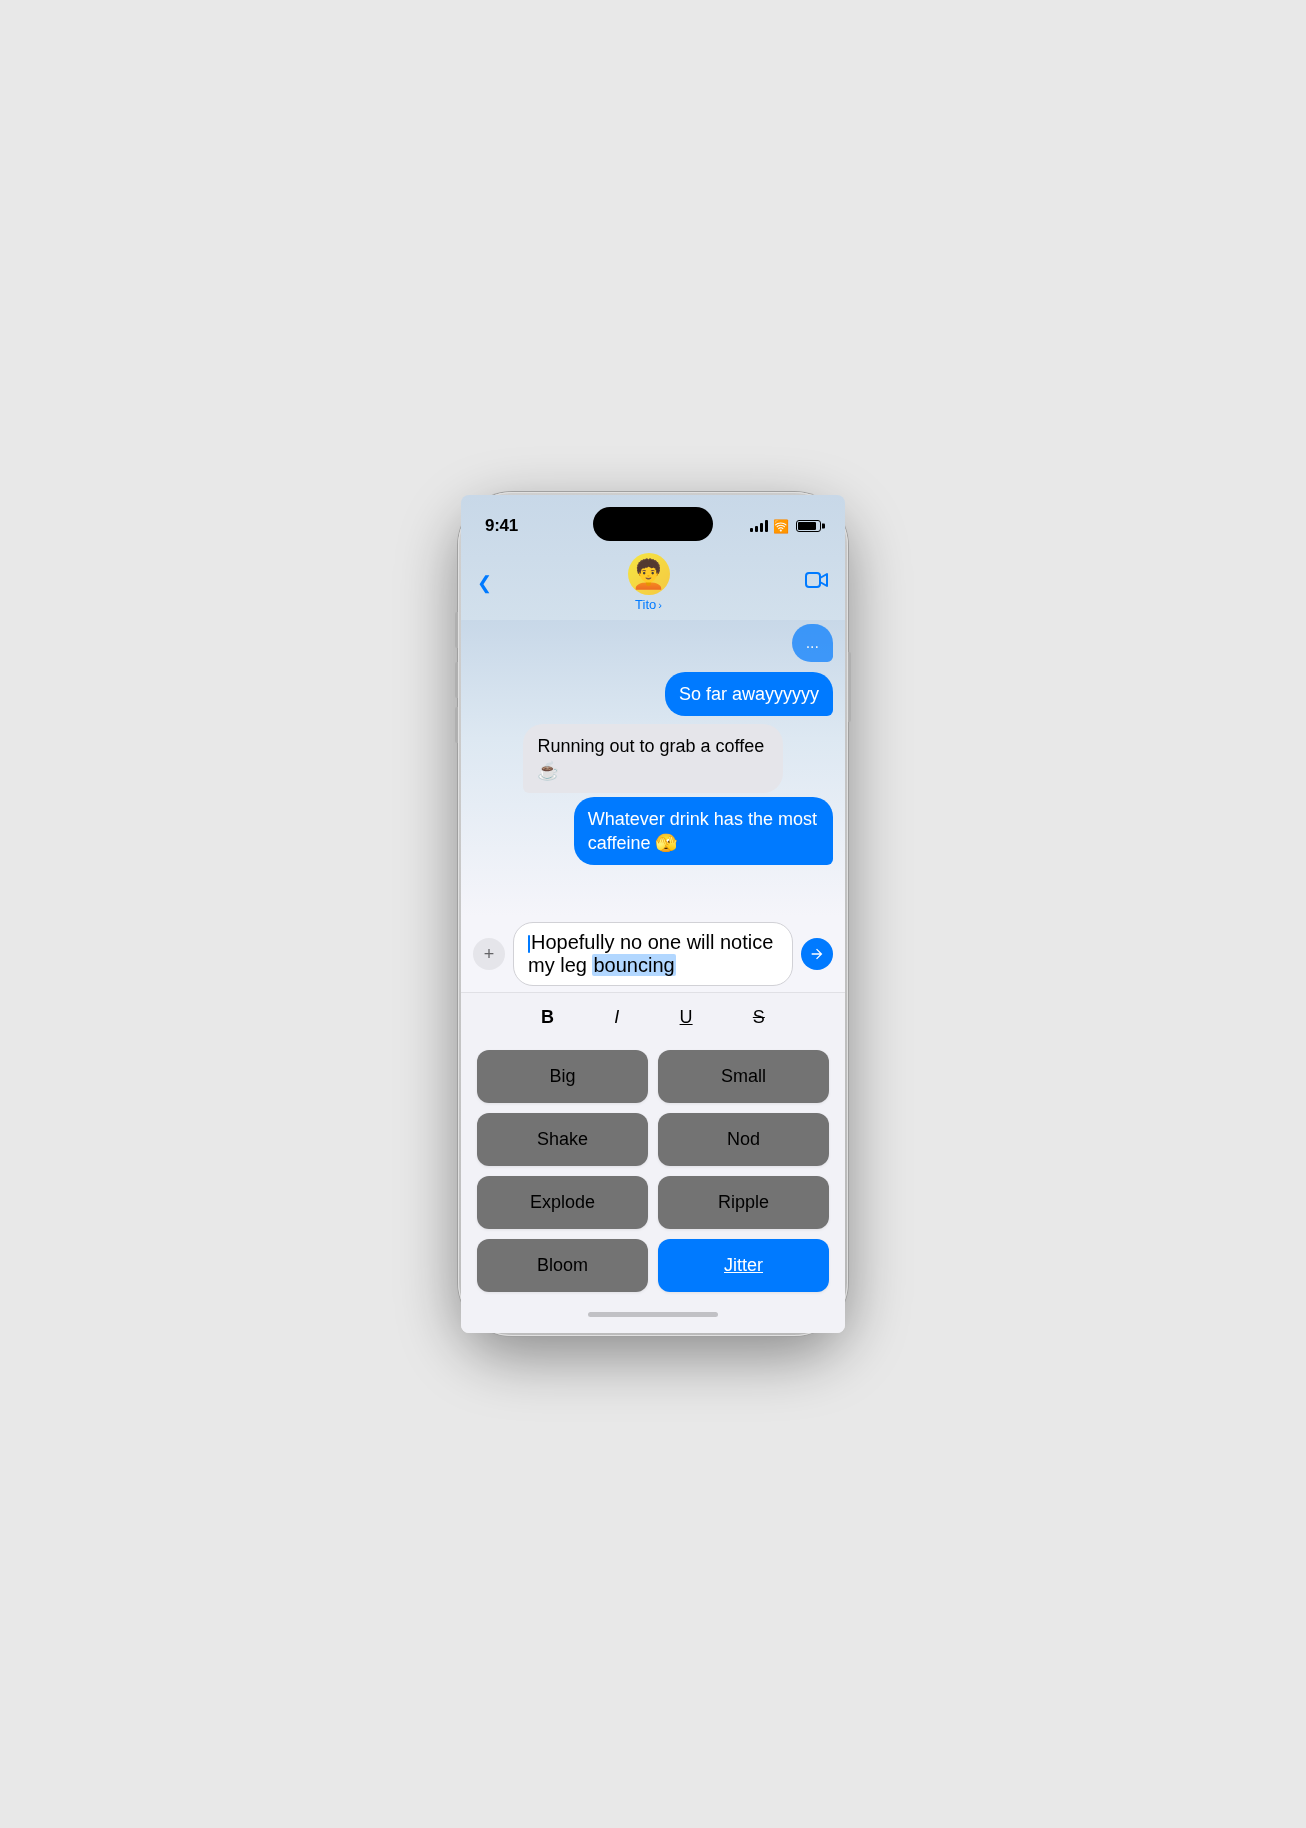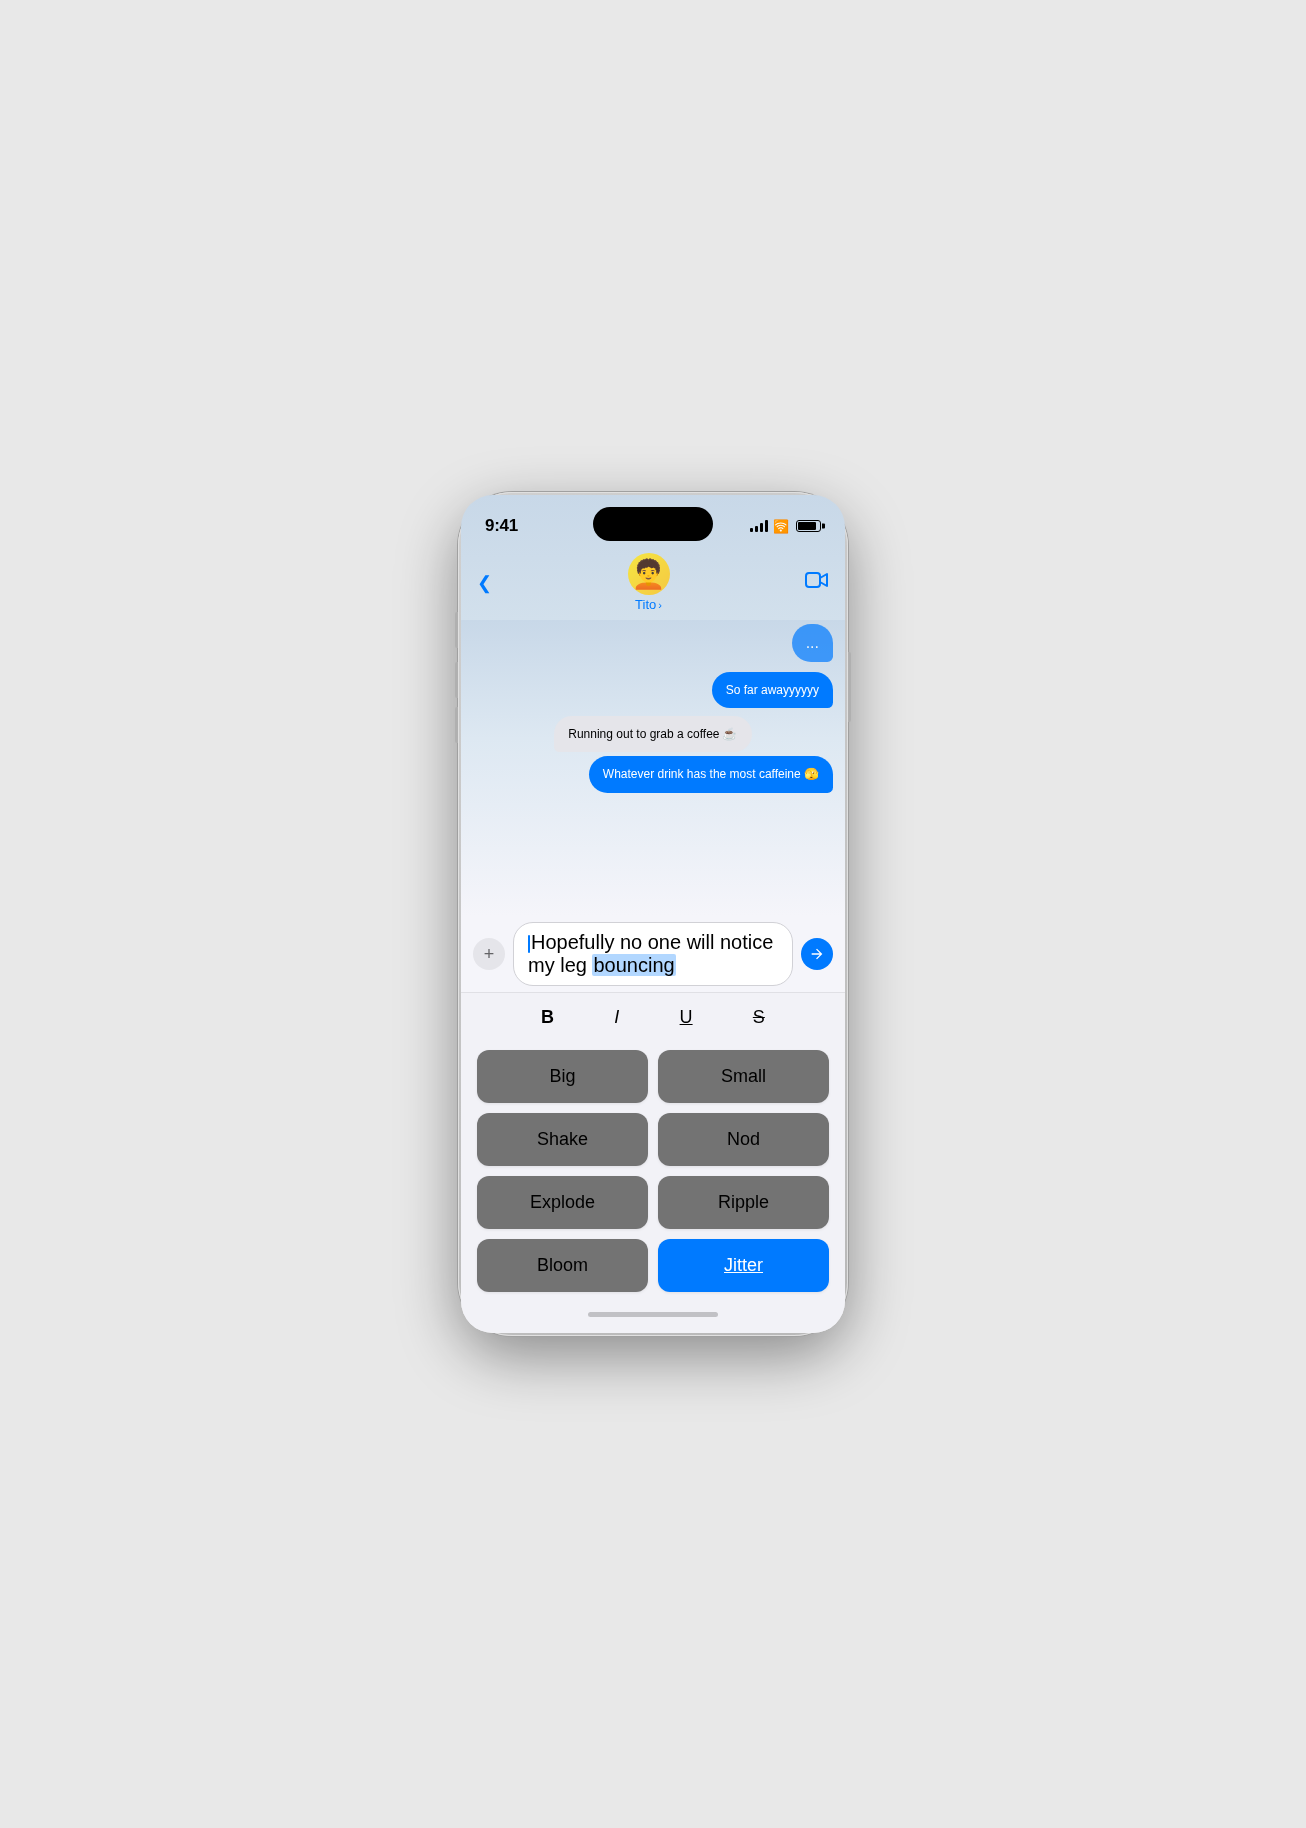--- a/index.html
+++ b/index.html
@@ -45,21 +45,21 @@
       width: 3px;
       height: 70px;
       background: #b0b0b0;
       border-radius: 0 2px 2px 0;
     }
 
     .phone-inner {
       width: 100%;
       height: 100%;
       background: linear-gradient(180deg, #c8d8e8 0%, #dce8f0 30%, #f0f0f0 60%);
-      border-radius: 32px;
+      border-radius: 8px;
       overflow: hidden;
       position: relative;
     }
 
     
     .dynamic-island {
       position: absolute;
       top: 12px;
       left: 50%;
       transform: translateX(-50%);
@@ -201,21 +201,21 @@
     }
 
     .message-row.incoming {
       justify-content: center;
     }
 
     .bubble {
       max-width: 72%;
       padding: 10px 14px;
       border-radius: 20px;
-      font-size: 12px;
+      font-size: 18px;
       line-height: 1.35;
     }
 
     .bubble.outgoing {
       background: #007AFF;
       color: #fff;
       border-bottom-right-radius: 6px;
     }
 
     .bubble.incoming {

